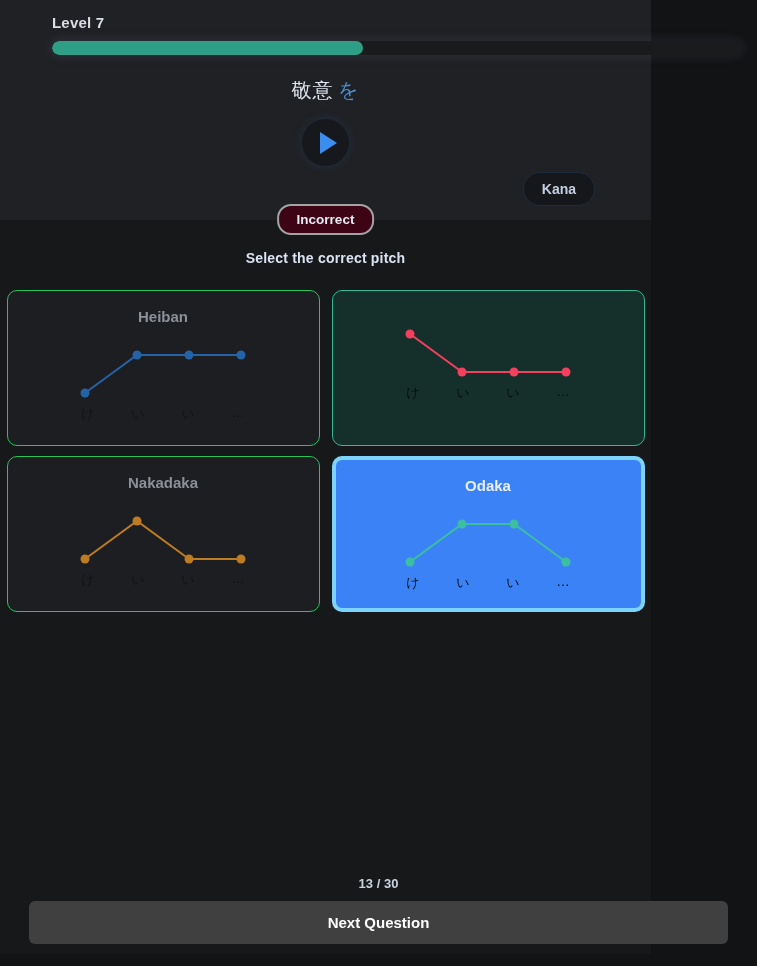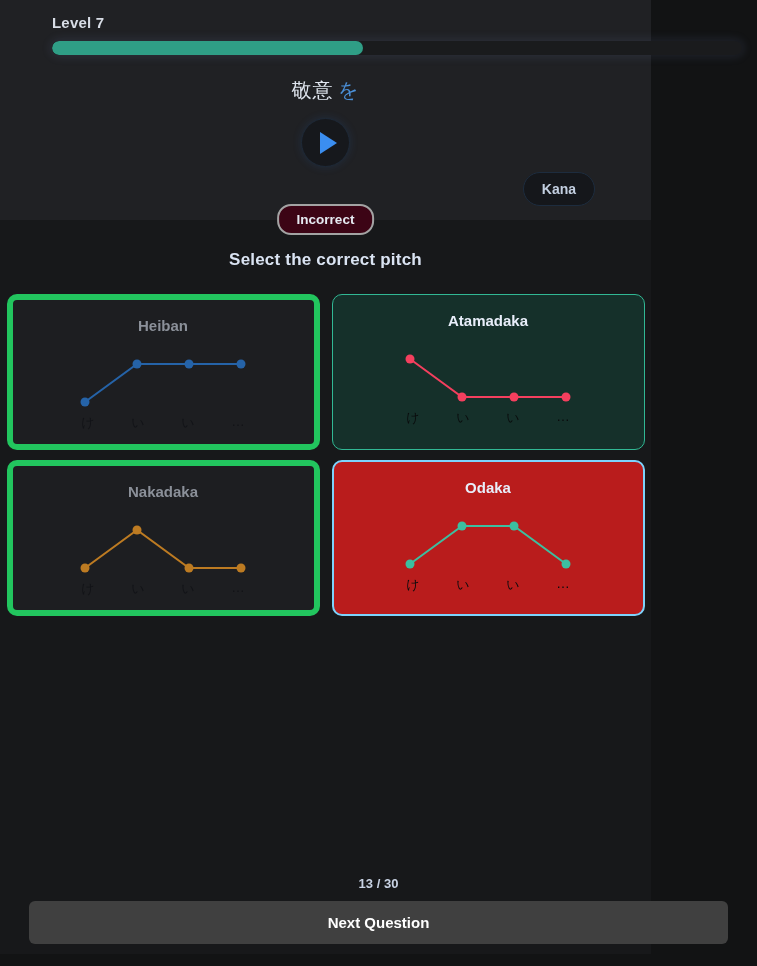--- a/index.html
+++ b/index.html
@@ -131,51 +131,51 @@
   
   .main-section {
     flex: 1;
     background: #17181a;
     padding-top: 30px;
   }
 
   .prompt-title {
     text-align: center;
     color: #dae3f2;
-    font-size: 17px;
+    font-size: 14px;
     font-weight: bold;
     margin-bottom: 24px;
     letter-spacing: 0.2px;
   }
 
   .cards-grid {
     display: grid;
     grid-template-columns: 313px 313px;
     gap: 10px 12px;
     justify-content: center;
   }
 
   .pitch-card {
     height: 156px;
     border-radius: 10px;
     background: #1d1e21;
-    border: 6px solid #22c55e;
+    border: 1px solid #22c55e;
     position: relative;
     cursor: pointer;
     padding-top: 17px;
   }
 
   .pitch-card.correct {
     background: #15302a;
     border: 1px solid #31b894;
   }
 
   .pitch-card.wrong {
-    background: #b91c1c;
-    border: 2px solid #7dd3fc;
+    background: #3b82f6;
+    border: 4px solid #7dd3fc;
   }
 
   .card-title {
     text-align: center;
     font-size: 15px;
     font-weight: bold;
     color: #8b9099;
     margin-bottom: 4px;
   }
   .pitch-card.correct .card-title,
@@ -290,21 +290,20 @@
             </svg>
             <div class="mora-row">
               <div class="mora">け</div>
               <div class="mora">い</div>
               <div class="mora">い</div>
               <div class="mora">…</div>
             </div>
           </div>
         </div>
         <div class="pitch-card correct">
-          <div class="card-title">Atamadaka</div>
           <div class="pitch-graph">
             <svg width="200" height="100">
               <polyline points="22,26 74,64 126,64 178,64" fill="none" stroke="#f43f5e" stroke-width="2"></polyline>
               <circle cx="22" cy="26" r="4.5" fill="#f43f5e"></circle>
               <circle cx="74" cy="64" r="4.5" fill="#f43f5e"></circle>
               <circle cx="126" cy="64" r="4.5" fill="#f43f5e"></circle>
               <circle cx="178" cy="64" r="4.5" fill="#f43f5e"></circle>
             </svg>
             <div class="mora-row">
               <div class="mora">け</div>

